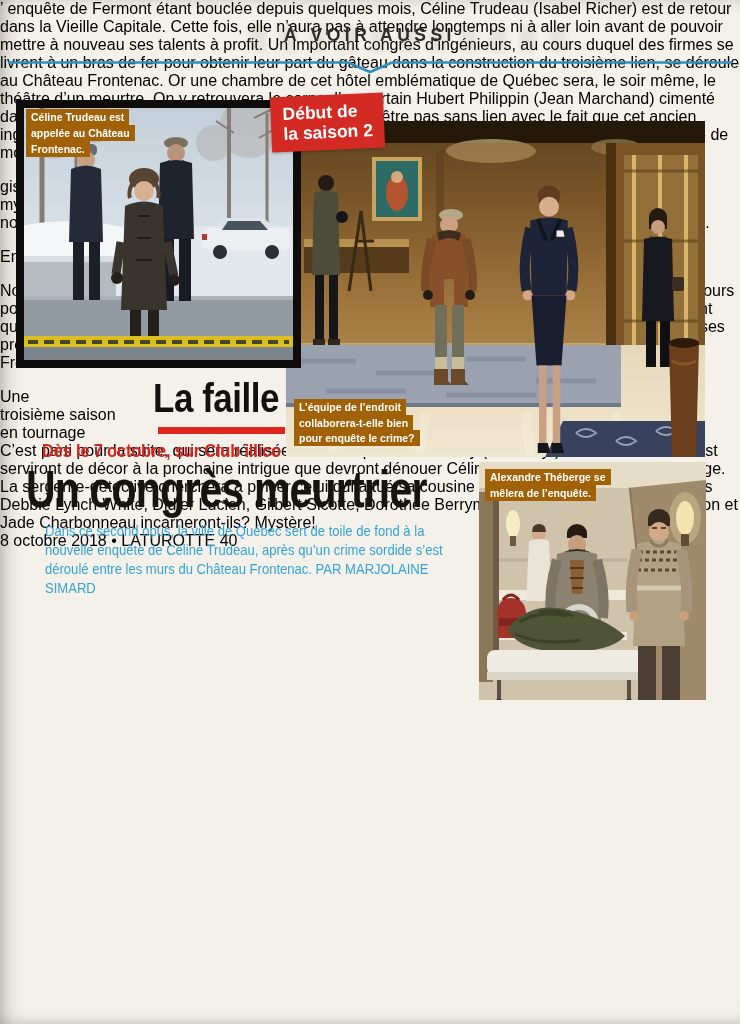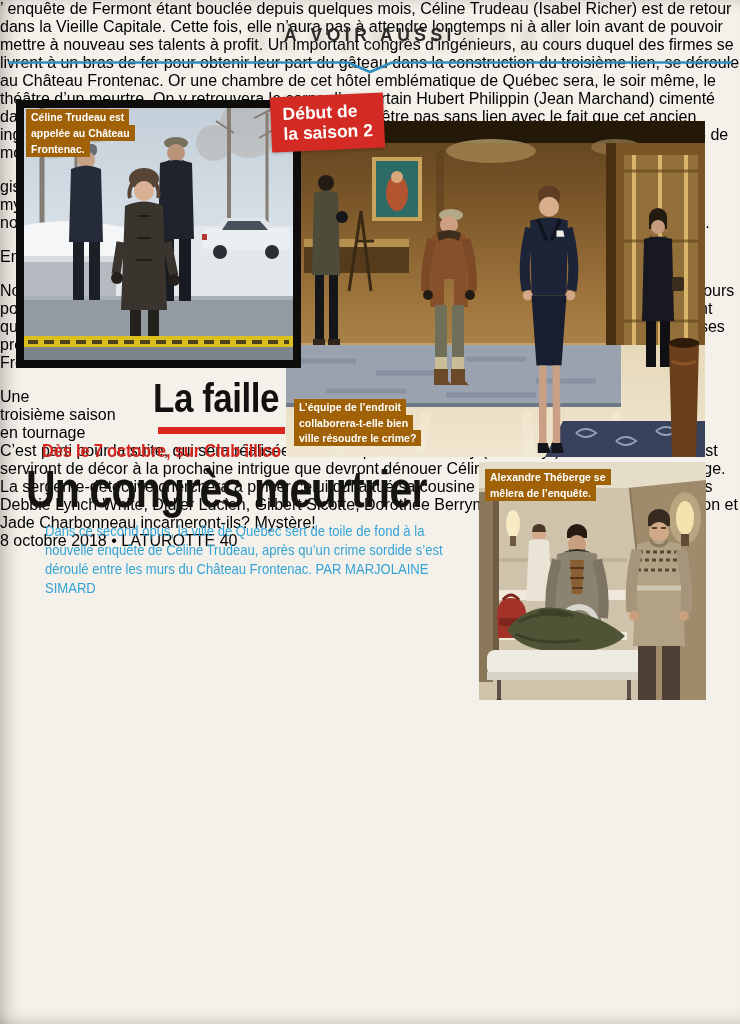--- a/index.html
+++ b/index.html
@@ -176,21 +176,21 @@
         <path d="M-14,14 Q0,9 14,14 L16,96 H-16 Z" fill="#181820"></path>
         <rect x="-12" y="96" width="10" height="46" fill="#101014"></rect>
         <rect x="2" y="96" width="10" height="46" fill="#101014"></rect>
         <rect x="14" y="52" width="12" height="14" rx="2" fill="#3a2c1e"></rect>
       </g>
       <path d="M383,222 q15,-8 30,0 l-3,114 h-24 Z" fill="#6b3f1c"></path>
       <ellipse cx="398" cy="222" rx="15" ry="5" fill="#2e1a0a"></ellipse>
       <path d="M386,240 q12,6 24,0" stroke="#8a5526" stroke-width="3" fill="none"></path>
     </svg>
     <div class="photo-caption" id="caption2">
-      <span>L’équipe de l’endroit collaborera-t-elle bien ville résoudre le crime?</span>
+      <span>L’équipe de l’endroit collaborera-t-elle bien pour enquête le crime?</span>
     </div>
   </div>
 
   <div class="photo" id="photo1">
     <svg viewBox="0 0 269 252" width="269" height="252">
       <defs>
         <linearGradient id="p1sky" x1="0" y1="0" x2="0" y2="1">
           <stop offset="0" stop-color="#c3cfd9"></stop>
             <stop offset=".6" stop-color="#dde4ea"></stop>
             <stop offset="1" stop-color="#eef1f3"></stop>

